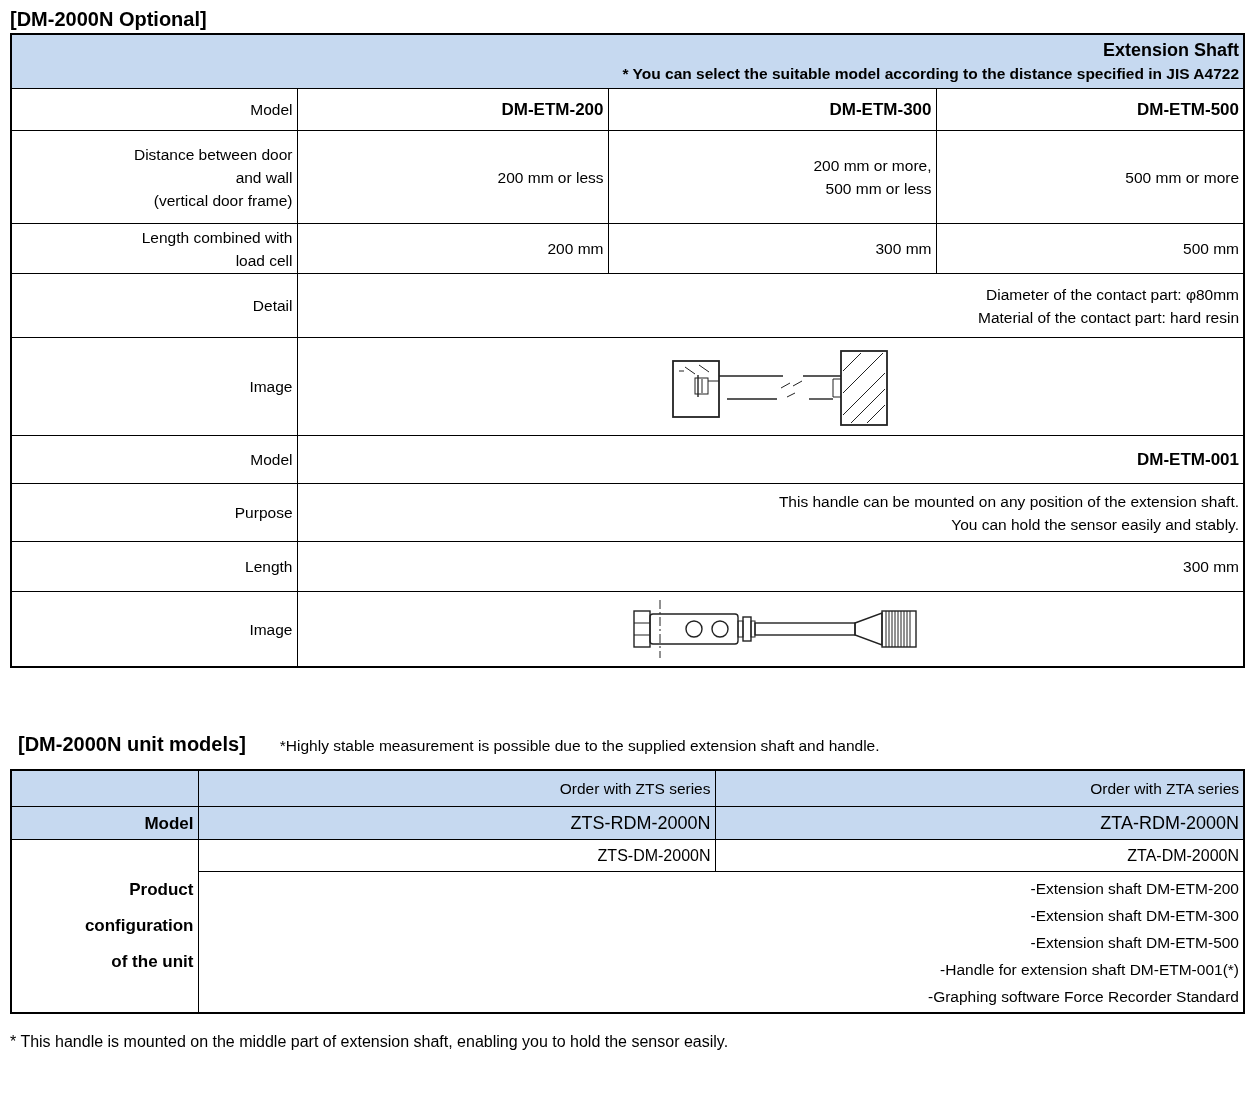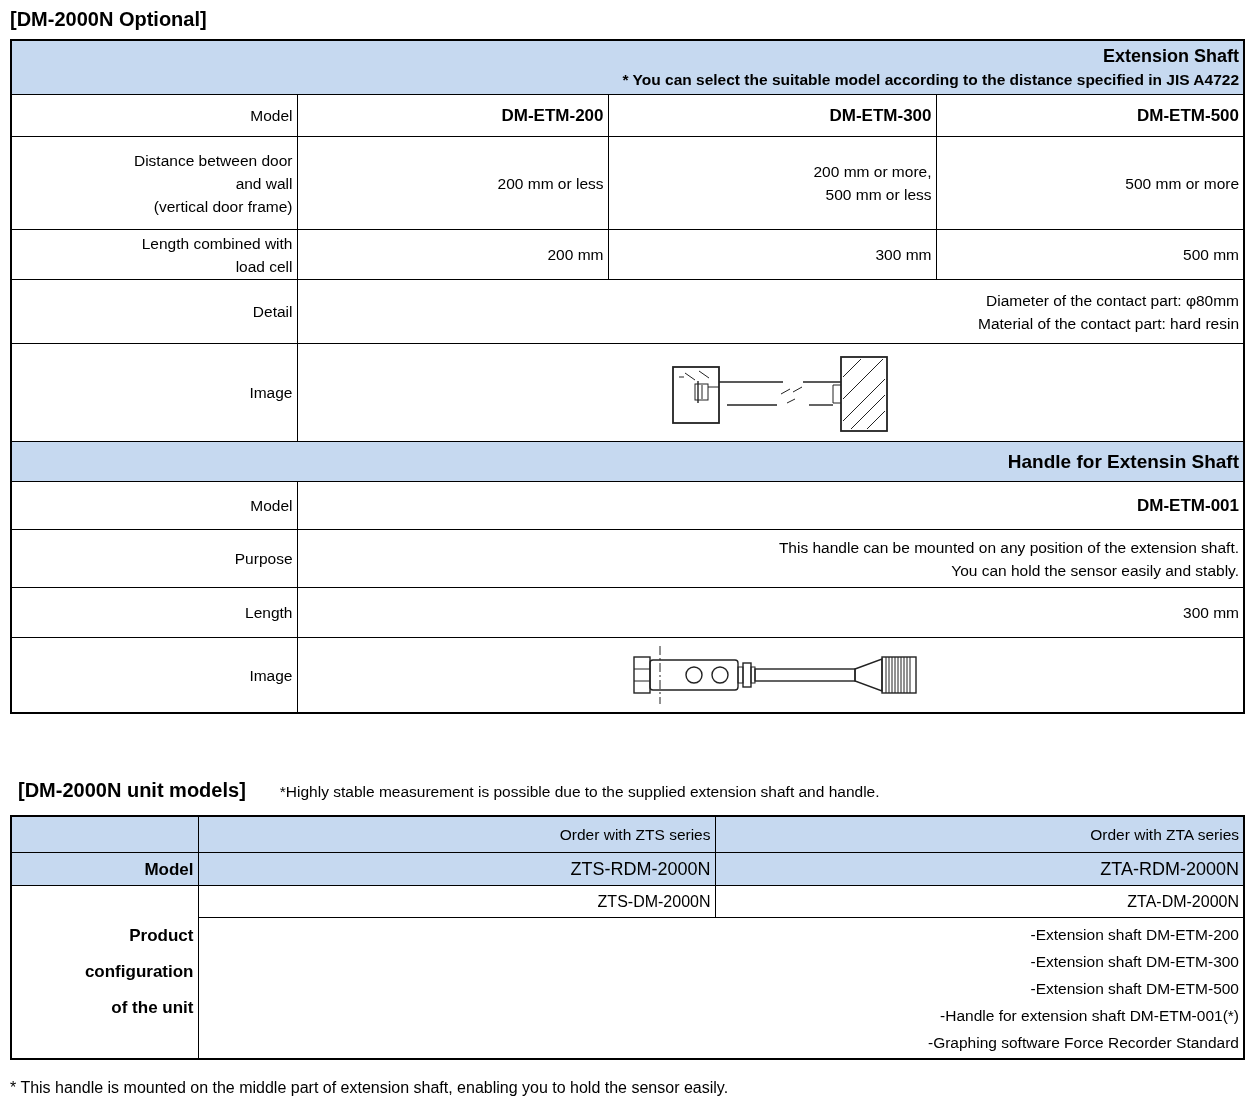--- a/index.html
+++ b/index.html
@@ -3,21 +3,21 @@
 <meta charset="utf-8">
 <style>
   html,body{margin:0;padding:0;background:#ffffff;}
   body{
     width:1251px;height:1102px;overflow:hidden;box-sizing:border-box;
     padding:8px 8px 0 10px;
     font-family:"Liberation Sans", sans-serif;
     color:#000;
     -webkit-font-smoothing:antialiased;
   }
-  .sec-title{font-size:20px;font-weight:bold;margin:0 0 9px 0;line-height:22px;}
+  .sec-title{font-size:20px;font-weight:bold;margin:0 0 3px 0;line-height:22px;}
   table{border-collapse:collapse;table-layout:fixed;width:1233px;border:2px solid #000;}
   td{border:1px solid #000;text-align:right;vertical-align:middle;padding:0 4px;font-size:15.5px;line-height:23px;}
   .hdr{background:#c6d9f0;}
   .pre{white-space:pre-line;}
   .b{font-weight:bold;}
   .fs17{font-size:17px;}
   .fs18{font-size:18px;}
   .fs19{font-size:19px;}
   .ext-hdr-title{font-size:18px;font-weight:bold;line-height:24px;}
   .ext-hdr-sub{font-size:15.5px;font-weight:bold;line-height:24px;}
@@ -110,23 +110,20 @@
         <rect class="stroke" x="196" y="10" width="46" height="74" style="stroke-width:1.8"></rect>
         <line class="thin" x1="198" y1="30" x2="216" y2="12"></line>
         <line class="thin" x1="198" y1="52" x2="238" y2="12"></line>
         <line class="thin" x1="198" y1="74" x2="240" y2="32"></line>
         <line class="thin" x1="206" y1="82" x2="240" y2="48"></line>
         <line class="thin" x1="222" y1="82" x2="240" y2="64"></line>
       </svg>
     </td>
   </tr>
 
-  <tr>
-    <td colspan="4" class="hdr b fs19" style="height:39px">Handle for Extensin Shaft</td>
-  </tr>
 
   <tr>
     <td style="height:47px">Model</td>
     <td colspan="3" class="b fs17">DM-ETM-001</td>
   </tr>
 
   <tr>
     <td style="height:57px">Purpose</td>
     <td colspan="3" class="pre">This handle can be mounted on any position of the extension shaft.
 You can hold the sensor easily and stably.</td>

